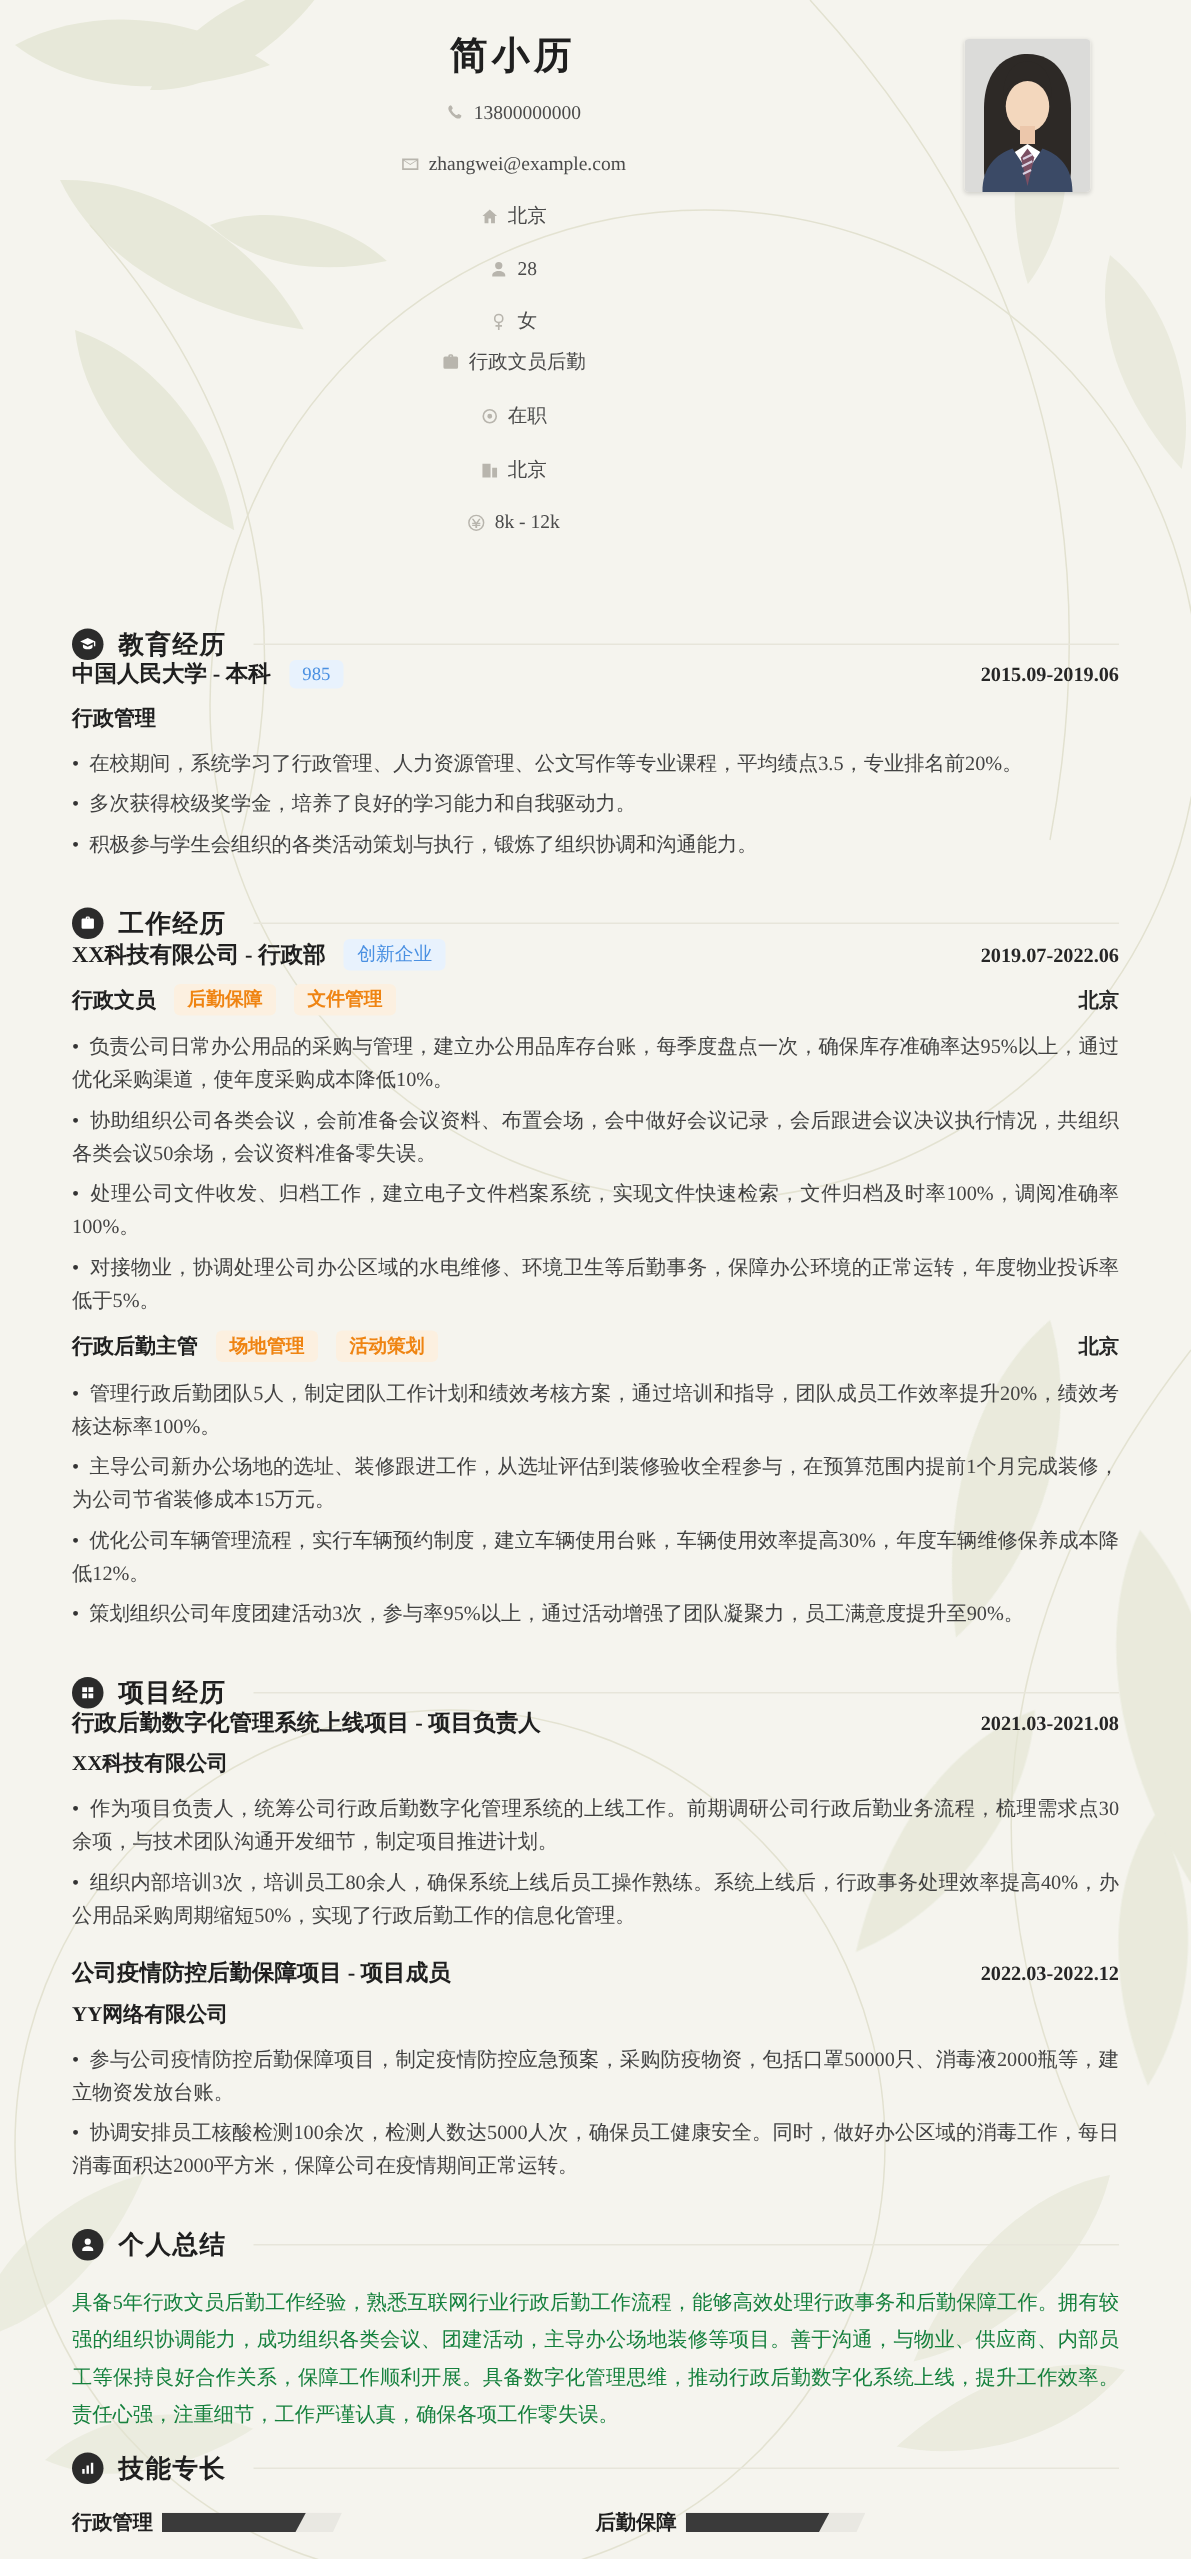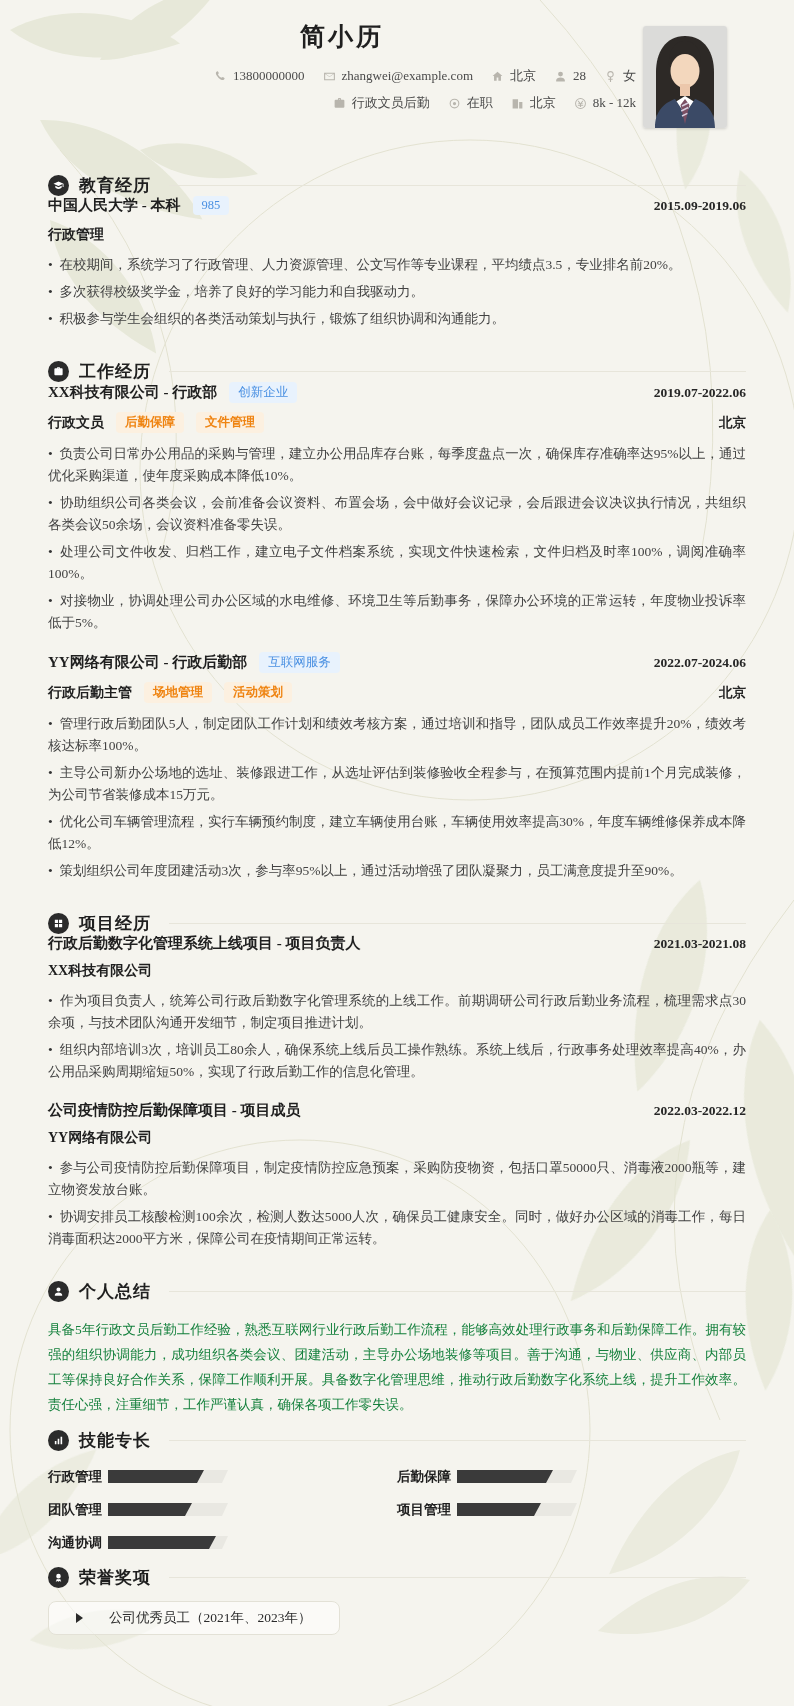--- a/index.html
+++ b/index.html
@@ -8,21 +8,21 @@
     background:#f5f4ee;
     font-family:"Liberation Sans","DejaVu Sans",sans-serif;
     color:#262626;
   }
   .decor{position:absolute;inset:0;z-index:0;}
   .page{position:relative;z-index:1;padding:14px 48px 0 48px;font-family:Liberation Serif, serif;}
 
   
   .hdr{margin-right:110px;text-align:center;}
   .name{margin:6px 0 14px 0;font-size:25px;font-weight:700;letter-spacing:3px;color:#1f1f1f;}
-  .crow{display:flex;justify-content:flex-end;align-items:center;gap:18px;margin-bottom:9px;}
+  .crow{display:flex;justify-content:space-between;align-items:center;gap:18px;margin-bottom:9px;flex-direction:column;}
   .citem{display:inline-flex;align-items:center;gap:6px;font-size:13px;color:#4a4a4a;}
   .cicon{display:inline-flex;width:13px;height:13px;}
   .cicon svg{width:13px;height:13px;fill:#b8b5ad;}
   .photo{position:absolute;top:26px;right:67px;width:84px;height:102px;border-radius:3px;overflow:hidden;box-shadow:0 1px 3px rgba(0,0,0,.15);}
 
   
   .sec-head{display:flex;align-items:center;gap:10px;height:22px;}
   .sec-icon{flex:0 0 auto;width:21px;height:21px;border-radius:50%;background:#2b2b2b;display:flex;align-items:center;justify-content:center;}
   .sec-icon svg{width:11px;height:11px;fill:#ffffff;}
   .sec-title{margin:0;font-size:17px;font-weight:700;color:#1f1f1f;letter-spacing:1px;}
@@ -262,27 +262,20 @@
     <span class="loc">北京</span>
   </div>
   <div class="bullets">
     <p class="bullet">负责公司日常办公用品的采购与管理，建立办公用品库存台账，每季度盘点一次，确保库存准确率达95%以上，通过优化采购渠道，使年度采购成本降低10%。</p>
     <p class="bullet">协助组织公司各类会议，会前准备会议资料、布置会场，会中做好会议记录，会后跟进会议决议执行情况，共组织各类会议50余场，会议资料准备零失误。</p>
     <p class="bullet">处理公司文件收发、归档工作，建立电子文件档案系统，实现文件快速检索，文件归档及时率100%，调阅准确率100%。</p>
     <p class="bullet">对接物业，协调处理公司办公区域的水电维修、环境卫生等后勤事务，保障办公环境的正常运转，年度物业投诉率低于5%。</p>
   </div>
 
   
-  <div class="row" style="margin-top:18px">
-    <span class="lgrp">
-      <span class="etitle">YY网络有限公司 - 行政后勤部</span>
-      <span class="badge">互联网服务</span>
-    </span>
-    <span class="date">2022.07-2024.06</span>
-  </div>
   <div class="row2">
     <span class="lgrp">
       <span class="stitle">行政后勤主管</span>
       <span class="tag">场地管理</span>
       <span class="tag">活动策划</span>
     </span>
     <span class="loc">北京</span>
   </div>
   <div class="bullets">
     <p class="bullet">管理行政后勤团队5人，制定团队工作计划和绩效考核方案，通过培训和指导，团队成员工作效率提升20%，绩效考核达标率100%。</p>

